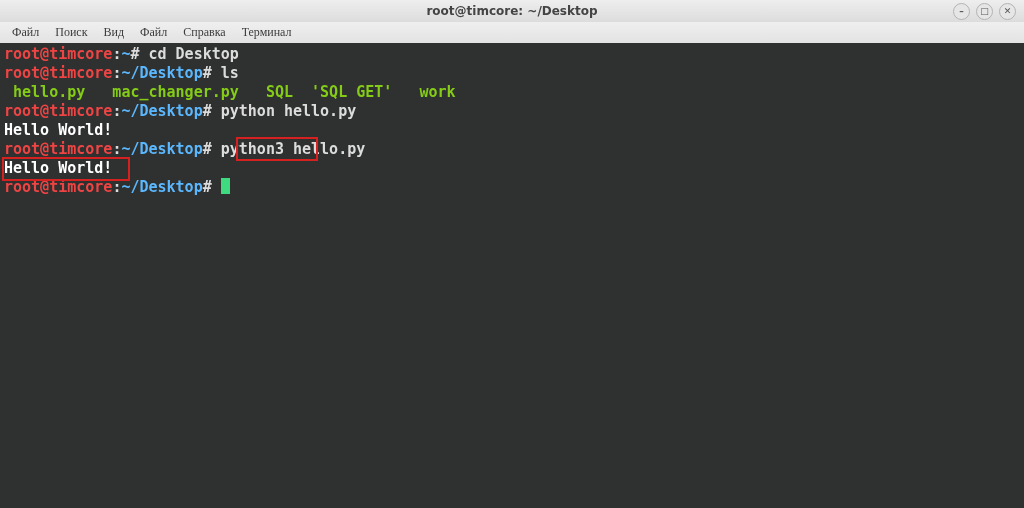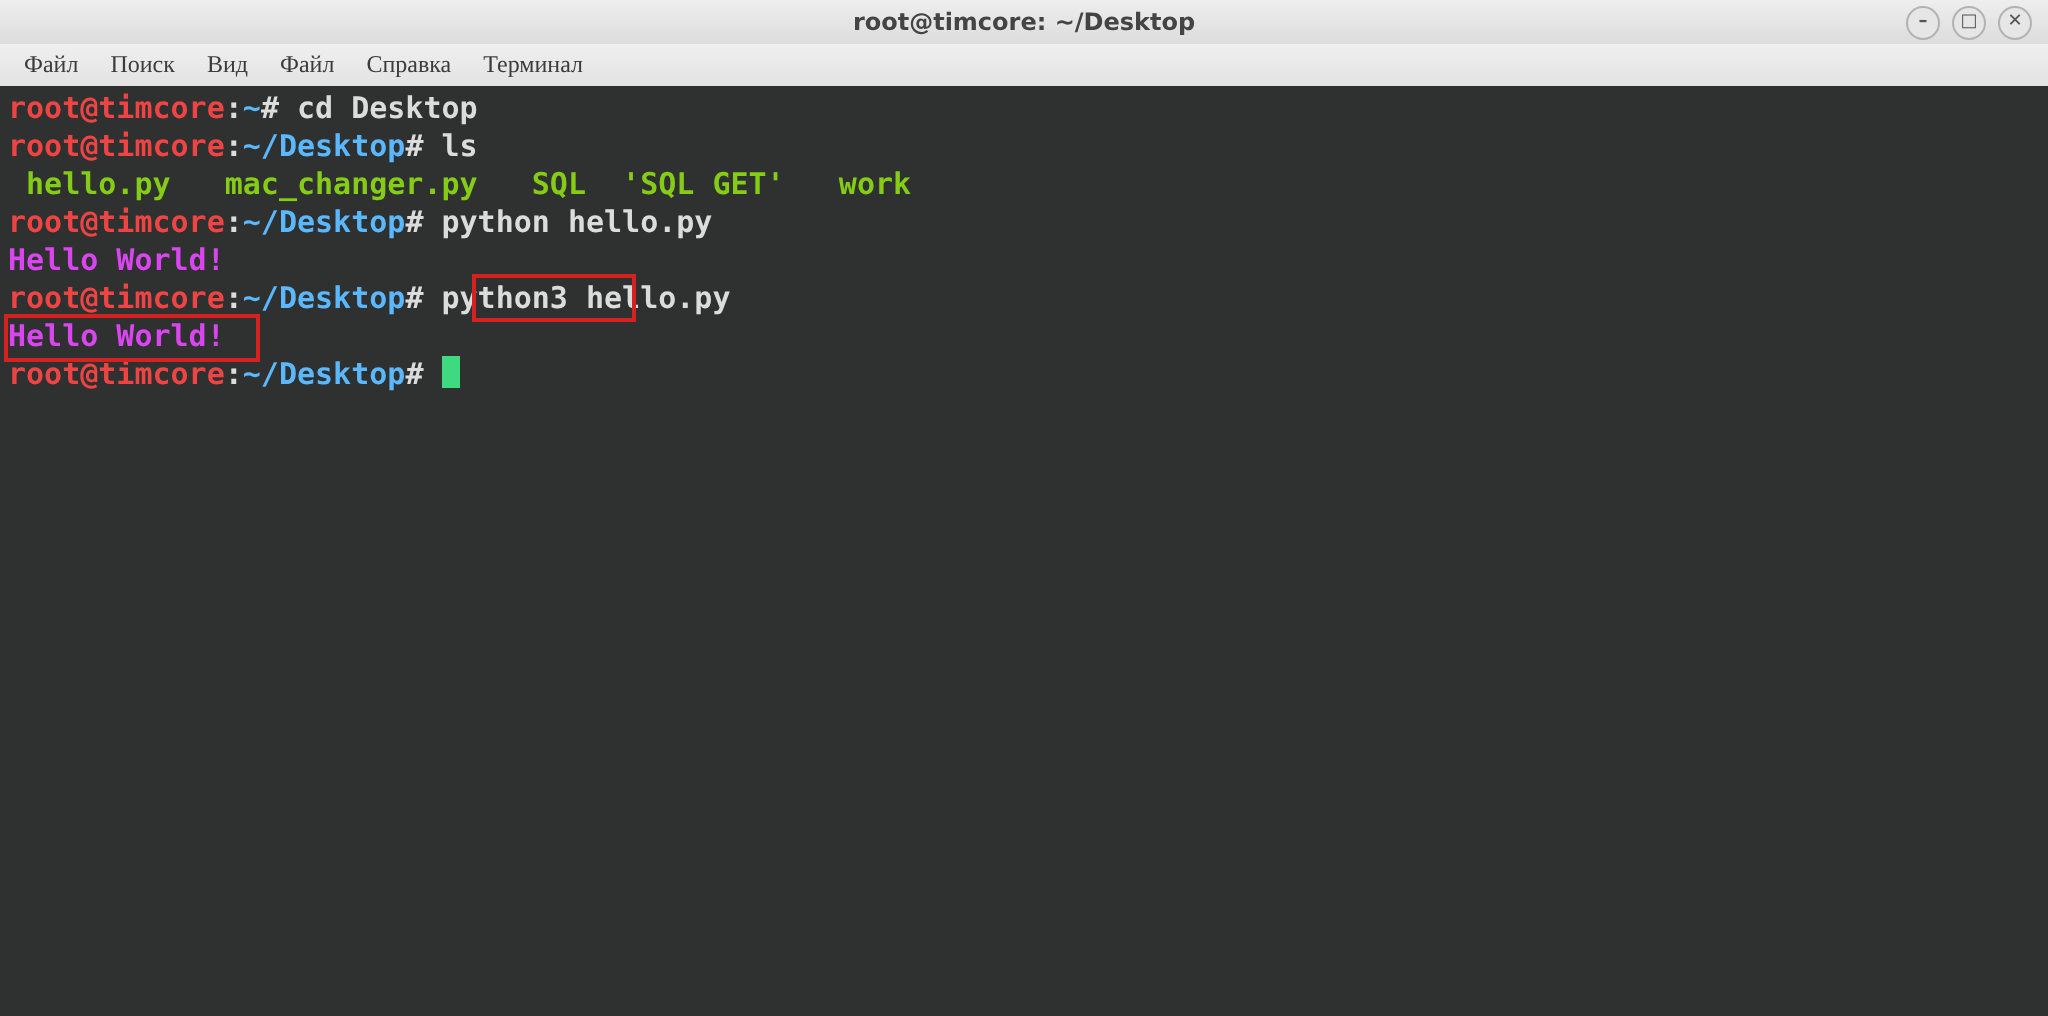--- a/index.html
+++ b/index.html
@@ -143,21 +143,21 @@
     left: 730px;
     right: 0;
     height: 100%;
     background: #2f3030;
   }
 
   .prompt-user { color: #ef4444; }
   .prompt-colon { color: #dcdcdc; }
   .prompt-path  { color: #5bb8ff; }
   .cmd          { color: #dcdcdc; }
-  .out-green    { color: #d946ef; }
+  .out-green    { color: #ffffff; }
   .out-files    { color: #84cc16; }
   .cursor {
     display: inline-block;
     width: 9px;
     height: 16px;
     background: #3fd97f;
     vertical-align: -2px;
   }
 
   

